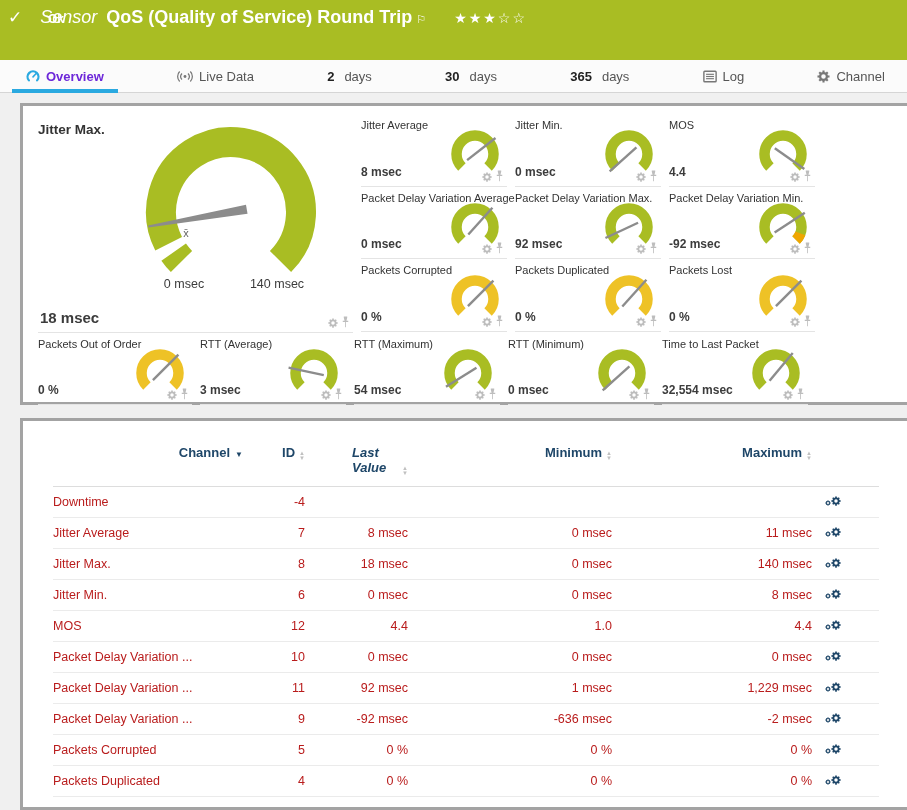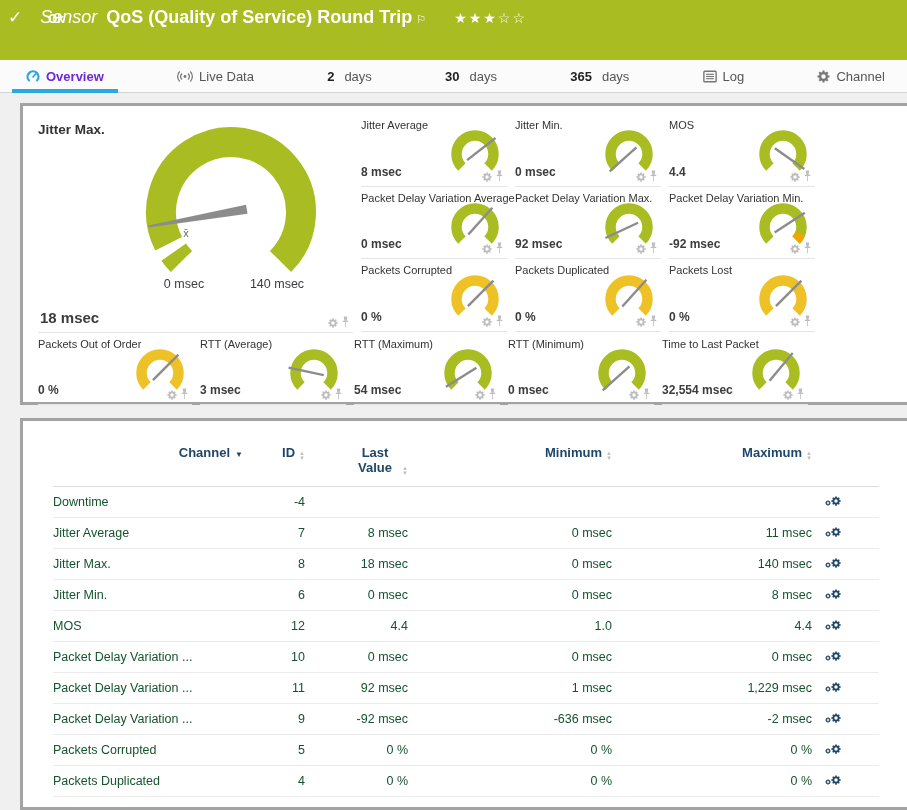--- a/index.html
+++ b/index.html
@@ -49,25 +49,25 @@
   .cell-icons span{display:inline-flex;cursor:pointer;}
   .bottom-row{display:flex;}
   .bottom-row .mini-cell{height:72px;}
   
   .table-panel{margin-top:13px;height:392px;padding:24px 30px 0 30px;}
   .tgrid{display:grid;grid-template-columns:190px 62px 103px 204px 200px 1fr;align-items:center;}
   .thead{align-items:start;border-bottom:1px solid #ddd;padding-bottom:10px;
     color:var(--navy);font-weight:bold;font-size:13px;}
   .thead .hcell{text-align:right;}
   .thead .hcell.left{text-align:right;}
-  .hwrap{display:inline-block;width:46px;text-align:center;}
+  .hwrap{display:inline-block;width:46px;text-align:left;font-style:italic;}
   .sort{display:inline-flex;flex-direction:column;margin-left:4px;color:#c0c0c0;
     font-size:6px;line-height:5px;vertical-align:2px;cursor:pointer;font-style:normal;}
   .dropdown-caret{font-size:8px;color:var(--navy);margin-left:5px;cursor:pointer;}
-  .trow{height:31px;border-bottom:1px solid #ebebeb;font-size:12.5px;color:#14532d;}
+  .trow{height:31px;border-bottom:1px solid #ebebeb;font-size:12.5px;color:#b91c1c;}
   .trow .cell{text-align:right;}
   .trow .cell.left{text-align:left;}
   .trow .action{display:flex;justify-content:flex-end;padding-right:38px;color:var(--navy);}
   .gearpair{position:relative;width:16px;height:14px;cursor:pointer;}
   .gearpair .g-big{position:absolute;right:0;top:0;}
   .gearpair .g-small{position:absolute;left:0;bottom:0;}
 </style>
 </head>
 <body>
 

